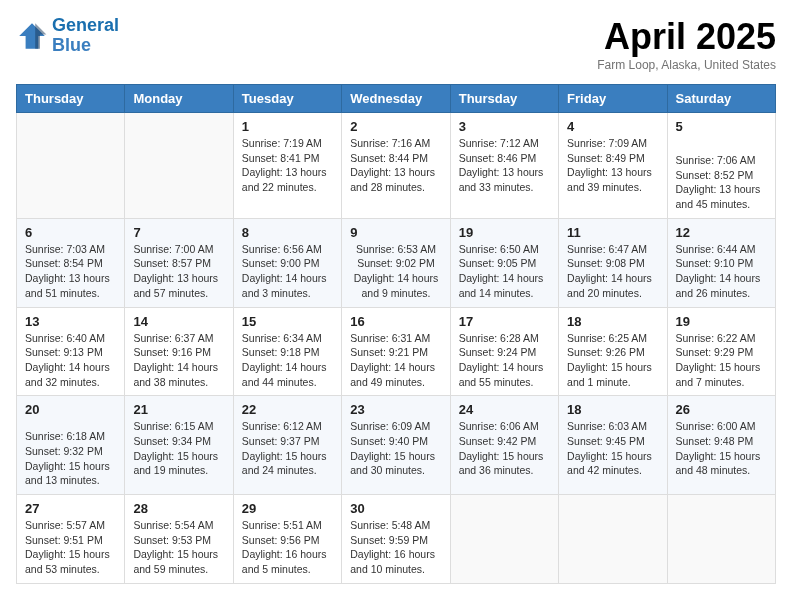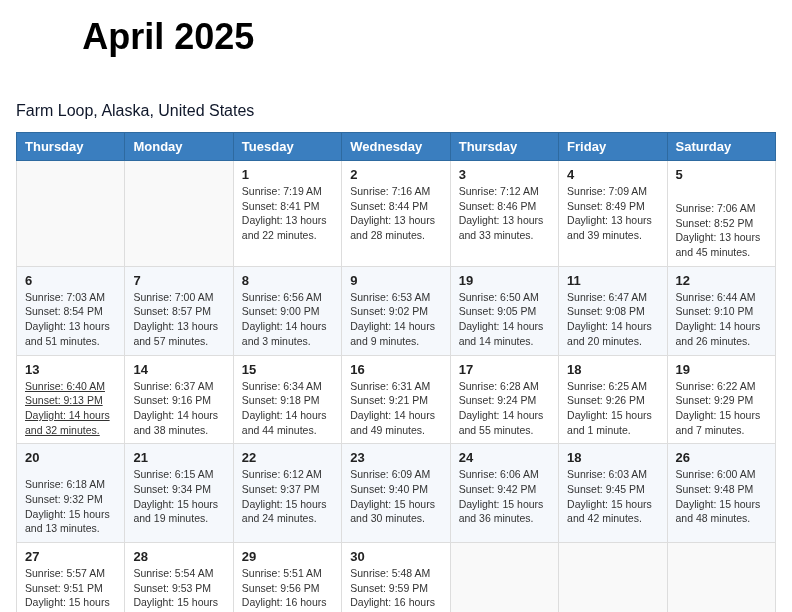--- a/index.html
+++ b/index.html
@@ -36,23 +36,22 @@
     }
     .title-area {
       text-align: right;
     }
     .main-title {
       font-size: 36px;
       font-weight: bold;
       color: #000000;
     }
     .sub-title {
-      font-size: 16px;
-      color: #0f172a;
-      margin-top: 44px;
+      font-size: 12px;
+      color: #737373;
     }
     .calendar-table {
       width: 100%;
       border-collapse: collapse;
       border: 1px solid #ccc;
     }
     .calendar-table th {
       background-color: #3a7ebf;
       color: #fff;
       font-size: 13px;
@@ -87,20 +86,30 @@
       line-height: 1.4;
     }
     .empty-cell {
       background: #f9f9f9 !important;
     }
   </style>
 </head>
 <body>
 
 <div class="header-area">
+  <div class="logo">
+    <svg class="logo-icon" viewBox="0 0 40 40">
+      <polygon points="20,4 36,20 28,20 28,36 12,36 12,20 4,20" fill="#3a7ebf"></polygon>
+      <polygon points="24,4 38,18 30,18 30,36 24,36" fill="#1a3a5c" opacity="0.5"></polygon>
+    </svg>
+    <div>
+      <div class="logo-text"><span>General</span></div>
+      <div class="logo-text" style="color:#3a7ebf;">Blue</div>
+    </div>
+  </div>
   <div class="title-area">
     <div class="main-title">April 2025</div>
     <div class="sub-title">Farm Loop, Alaska, United States</div>
   </div>
 </div>
 
 <table class="calendar-table">
   <thead>
     <tr>
     <th>Thursday</th>
@@ -169,21 +178,21 @@
         </td>
         <td>
           <span class="day-number">8</span>
           <div class="day-info" style="white-space: pre-line;">Sunrise: 6:56 AM
 Sunset: 9:00 PM
 Daylight: 14 hours
 and 3 minutes.</div>
         </td>
         <td>
           <span class="day-number">9</span>
-          <div class="day-info" style="white-space: pre-line;">Sunrise: 6:53 AM
+          <div class="day-info" style="white-space: pre-line; text-align: center;">Sunrise: 6:53 AM
 Sunset: 9:02 PM
 Daylight: 14 hours
 and 9 minutes.</div>
         </td>
         <td>
           <span class="day-number">19</span>
           <div class="day-info" style="white-space: pre-line;">Sunrise: 6:50 AM
 Sunset: 9:05 PM
 Daylight: 14 hours
 and 14 minutes.</div>
@@ -199,21 +208,21 @@
           <span class="day-number">12</span>
           <div class="day-info" style="white-space: pre-line;">Sunrise: 6:44 AM
 Sunset: 9:10 PM
 Daylight: 14 hours
 and 26 minutes.</div>
         </td>
       </tr>
       <tr>
         <td>
           <span class="day-number">13</span>
-          <div class="day-info" style="white-space: pre-line; text-decoration: underline;">Sunrise: 6:40 AM
+          <div class="day-info" style="white-space: pre-line;">Sunrise: 6:40 AM
 Sunset: 9:13 PM
 Daylight: 14 hours
 and 32 minutes.</div>
         </td>
         <td>
           <span class="day-number">14</span>
           <div class="day-info" style="white-space: pre-line;">Sunrise: 6:37 AM
 Sunset: 9:16 PM
 Daylight: 14 hours
 and 38 minutes.</div>

